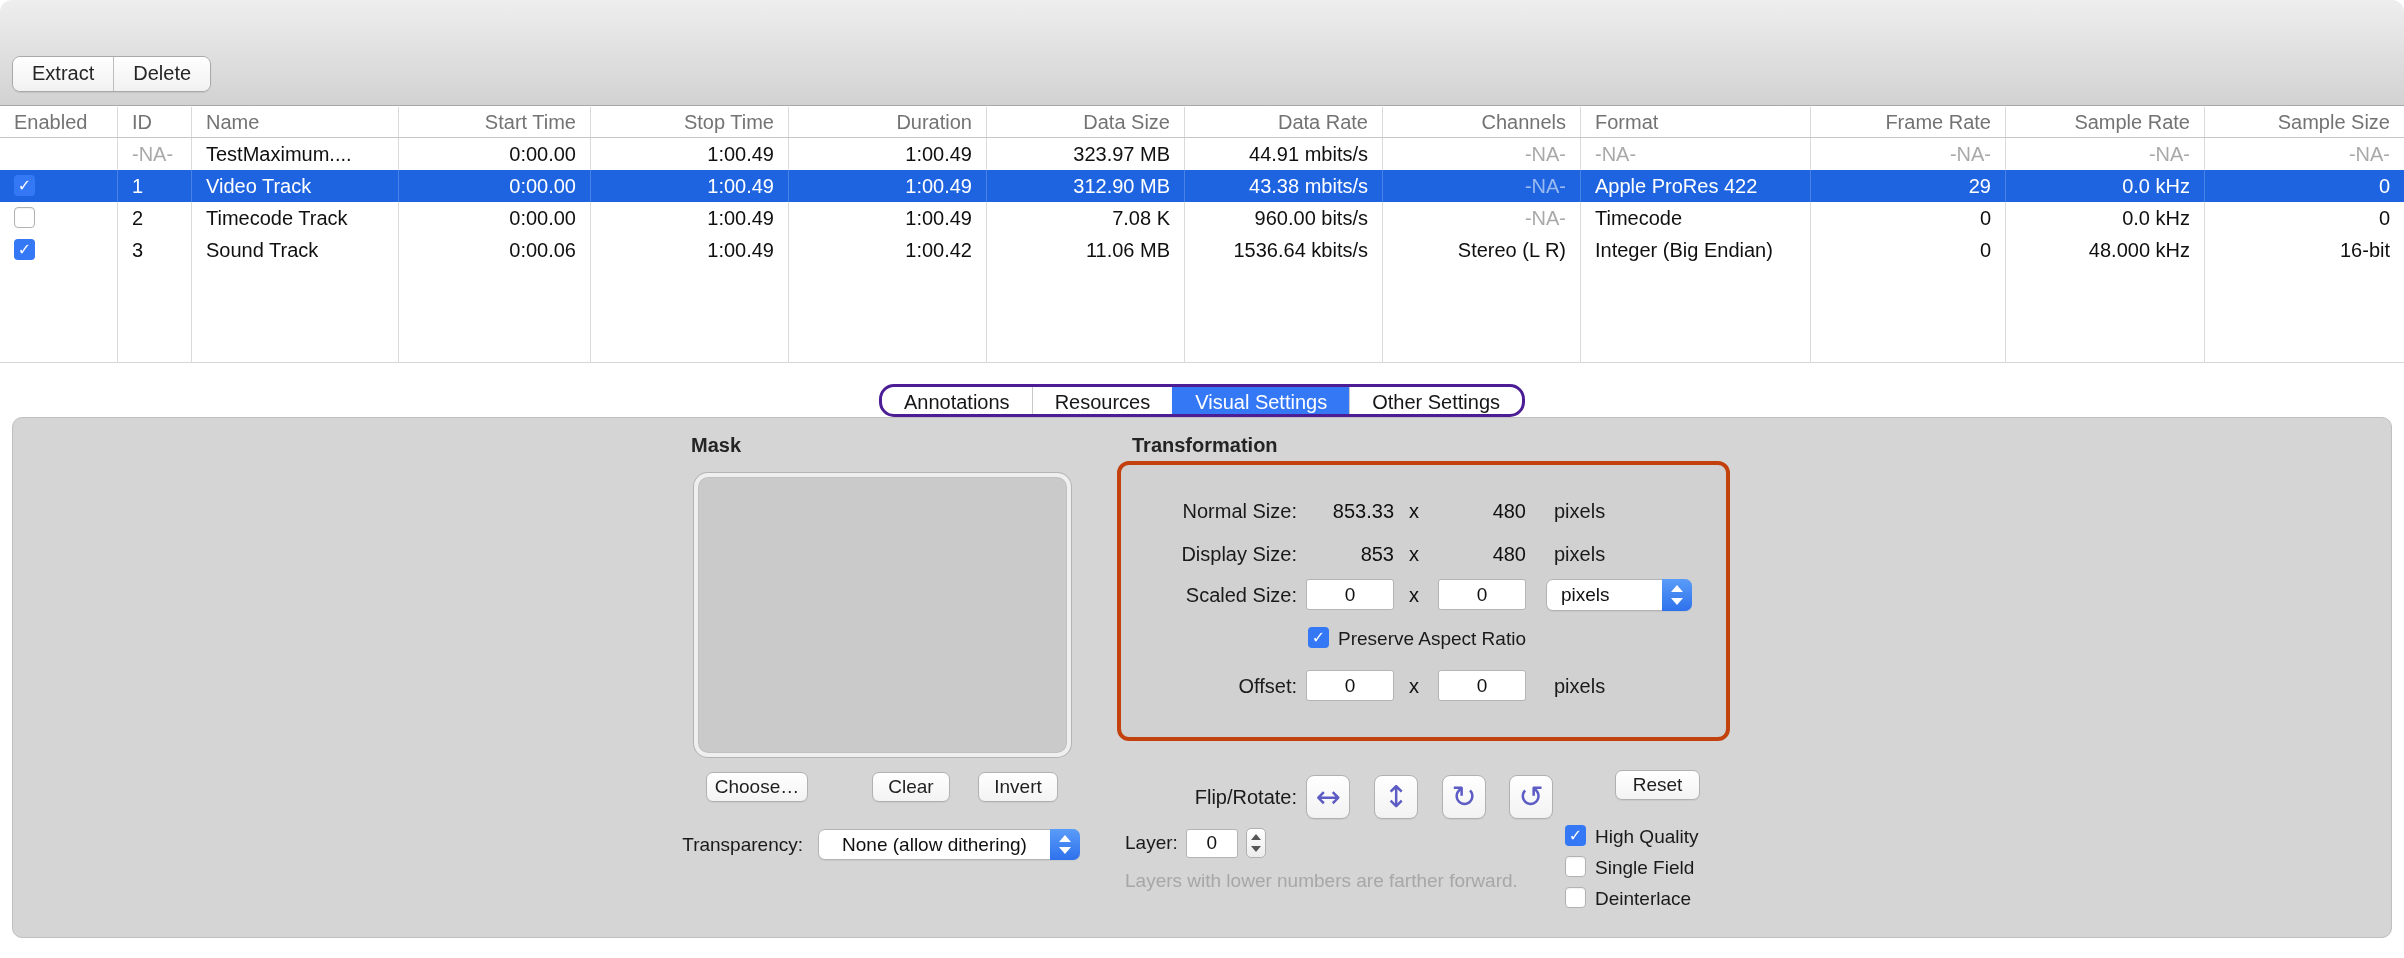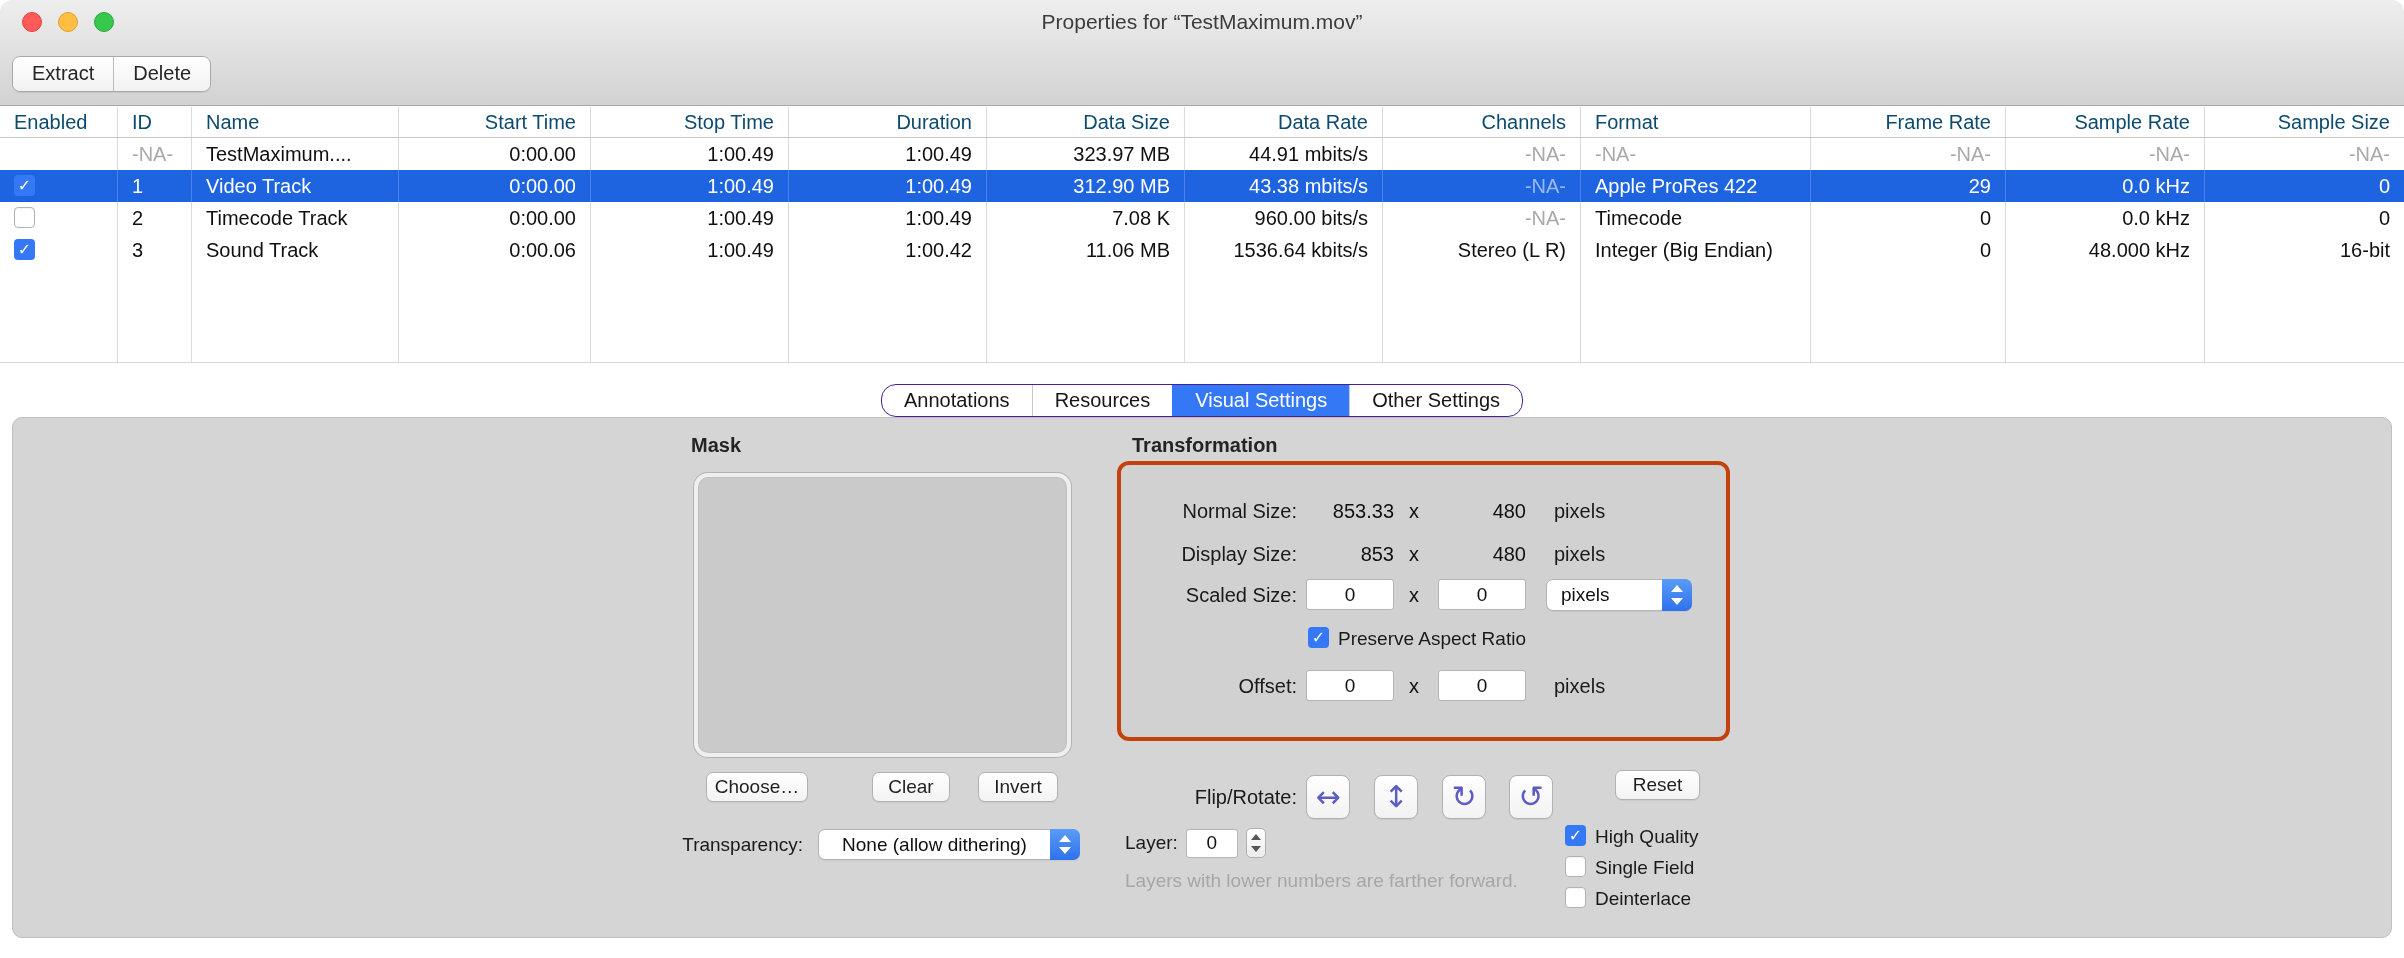--- a/index.html
+++ b/index.html
@@ -26,36 +26,36 @@
 
   
   .track-table { position:absolute; left:0; top:107px; width:2404px; background:#fff;
                  border-bottom:1px solid #d8d8d8; }
   .trow { display:grid; height:32px;
           grid-template-columns:118px 74px 207px 192px 198px 198px 198px 198px 198px 230px 195px 199px 199px; }
   .trow.header { height:31px; border-bottom:1px solid #c6c6c6; }
   .tcell { font-size:20px; line-height:32px; padding:0 14px; white-space:nowrap; overflow:hidden;
            border-right:1px solid #dadada; color:#101010; }
   .tcell:last-child { border-right:none; }
-  .trow.header .tcell { color:#0c4a6e; line-height:30px; }
+  .trow.header .tcell { color:#737373; line-height:30px; }
   .tcell.right { text-align:right; }
   .na { color:var(--na-text,#a9a9a9); }
   .trow.selected { background:var(--selection,#1e64e0); }
   .trow.selected .tcell { color:#fff; border-right-color:#4a82e8; }
   .trow.selected .na { color:rgba(255,255,255,.55); }
 
   .cb { width:21px; height:21px; border-radius:4px; display:inline-block; vertical-align:middle;
         margin-top:-4px; font-family:"DejaVu Sans",sans-serif; }
   .cb.unchecked { background:#fff; border:1px solid #b2b2b2; box-shadow:inset 0 1px 2px rgba(0,0,0,.06); }
   .cb.checked { background:var(--accent,#3478f6); color:#fff; text-align:center; line-height:21px;
                 font-size:16px; font-weight:bold; }
 
   
   .tabs { position:absolute; top:384px; left:50%; transform:translateX(-50%); display:flex; height:33px;
-          background:#fff; border:1px solid #4c1d95; border-radius:15px; overflow:hidden; }
+          background:#fff; border:3px solid #4c1d95; border-radius:15px; overflow:hidden; }
   .tab { padding:0 22px; line-height:31px; font-size:20px; color:#161616; }
   .tab + .tab { border-left:1px solid #c9c9c9; }
   .tab.selected { background:var(--accent,#3478f6); color:#fff; border-left-color:var(--accent,#3478f6); }
 
   
   .panel { position:absolute; left:12px; top:417px; width:2380px; height:521px;
            background:var(--panel,#d5d5d5); border:1px solid #bfbfbf; border-radius:10px; }
   .section-title { position:absolute; font-size:20px; color:#242424;font-weight:bold; }
 
   .mask-well { position:absolute; left:681px; top:55px; width:377px; height:284px; background:#cacaca;
@@ -117,26 +117,20 @@
   .layer-hint { position:absolute; left:1112px; top:452px; font-size:19px; color:#a7a7a7; }
 
   .opt { position:absolute; left:1552px; height:26px; }
 </style>
 </head>
 <body>
 
 <div class="window">
 
   <div class="chrome">
-    <div class="titlebar">
-      <span class="light red"></span>
-      <span class="light yellow"></span>
-      <span class="light green"></span>
-      <div class="title">Properties for “TestMaximum.mov”</div>
-    </div>
     <div class="seg-buttons">
       <div class="btn">Extract</div>
       <div class="btn">Delete</div>
     </div>
   </div>
 
   <div class="track-table">
       <div class="trow header">
         <div class="tcell left">Enabled</div>
         <div class="tcell left">ID</div>

